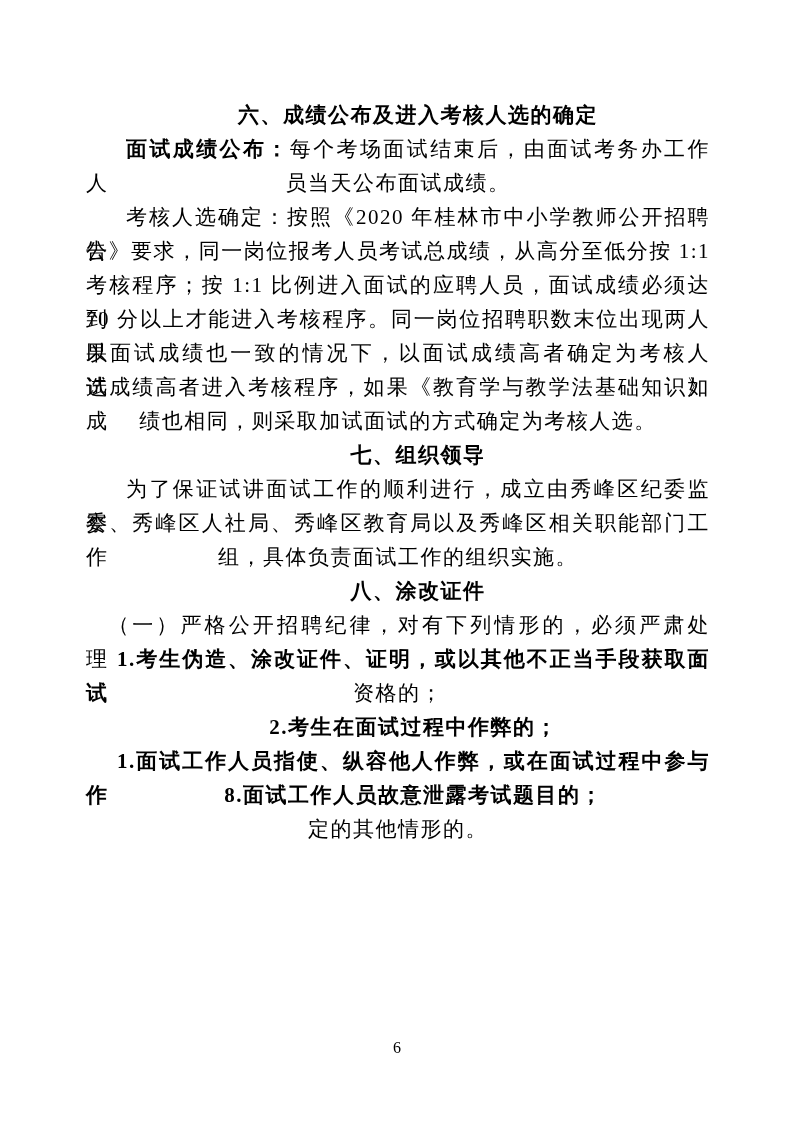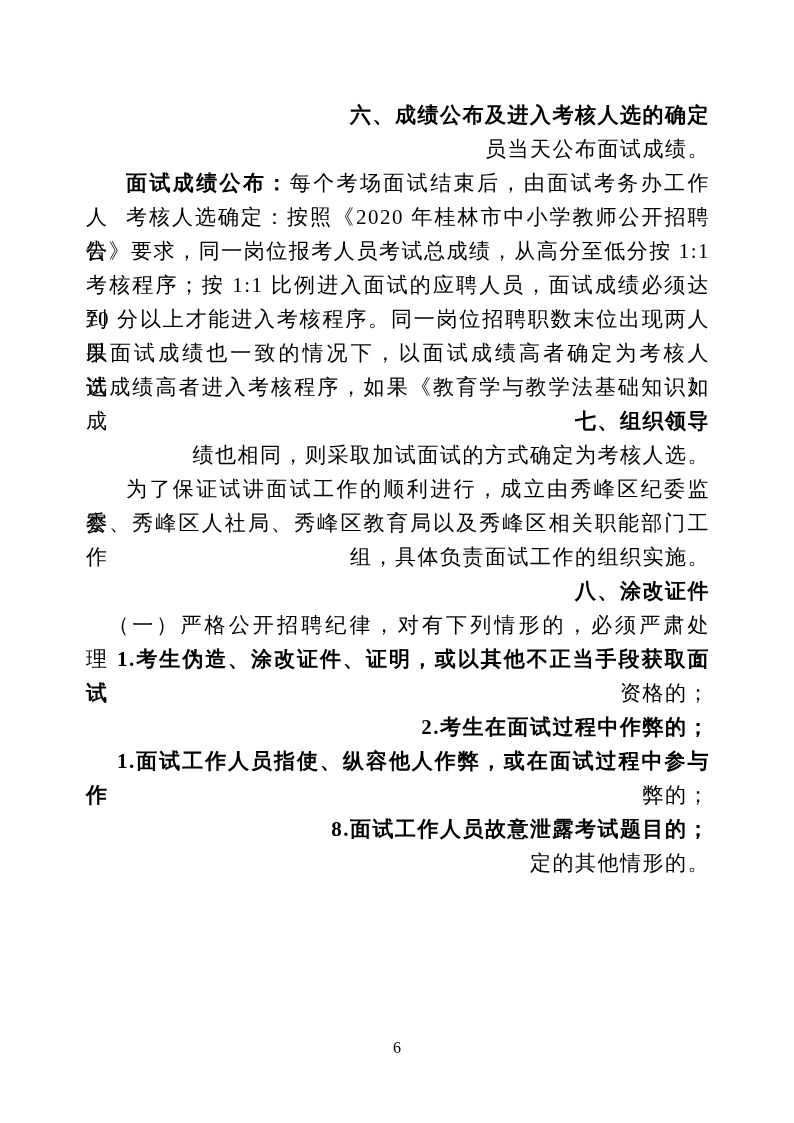--- a/index.html
+++ b/index.html
@@ -24,21 +24,21 @@
     position: absolute;
     top: 98px;
     left: 86px;
     width: 624px;
   }
   .ln {
     font-size: 21px;
     line-height: 34px;
     height: 34px;
     letter-spacing: 1.5px;
-    text-align: right;
+    text-align: center;
     white-space: nowrap;
     overflow: visible;
   }
   .j {
     white-space: normal;
     text-align: justify;
     text-align-last: justify;
   }
   .b {
     font-weight: bold;
@@ -57,44 +57,43 @@
   }
 </style>
 </head>
 <body>
 
 <div class="page">
   <div class="content">
 
     <div class="ln b ind2">六、成绩公布及进入考核人选的确定</div>
 
+    <div class="ln j ind2"><span class="b">面试成绩公布：</span><span>每个考场面试结束后，由面试考务办工作人</span></div>
     <div class="ln">员当天公布面试成绩。</div>
-    <div class="ln j ind2"><span class="b">面试成绩公布：</span><span>每个考场面试结束后，由面试考务办工作人</span></div>
 
     <div class="ln j ind2">考核人选确定：按照《2020 年桂林市中小学教师公开招聘公</div>
     <div class="ln j">告》要求，同一岗位报考人员考试总成绩，从高分至低分按 1:1</div>
     <div class="ln j">考核程序；按 1:1 比例进入面试的应聘人员，面试成绩必须达到</div>
     <div class="ln j">70 分以上才能进入考核程序。同一岗位招聘职数末位出现两人以</div>
     <div class="ln j">果面试成绩也一致的情况下，以面试成绩高者确定为考核人选；如</div>
     <div class="ln j">试成绩高者进入考核程序，如果《教育学与教学法基础知识》成</div>
+    <div class="ln">绩也相同，则采取加试面试的方式确定为考核人选。</div>
+
     <div class="ln b ind2">七、组织领导</div>
-
-    <div class="ln">绩也相同，则采取加试面试的方式确定为考核人选。</div>
 
     <div class="ln j ind2">为了保证试讲面试工作的顺利进行，成立由秀峰区纪委监察</div>
     <div class="ln j">委、秀峰区人社局、秀峰区教育局以及秀峰区相关职能部门工作</div>
     <div class="ln">组，具体负责面试工作的组织实施。</div>
 
     <div class="ln b ind2">八、涂改证件</div>
 
     <div class="ln j indp">（一）严格公开招聘纪律，对有下列情形的，必须严肃处理：</div>
     <div class="ln j indn">1.考生伪造、涂改证件、证明，或以其他不正当手段获取面试</div>
     <div class="ln">资格的；</div>
     <div class="ln indn">2.考生在面试过程中作弊的；</div>
     <div class="ln j indn">1.面试工作人员指使、纵容他人作弊，或在面试过程中参与作</div>
-    <div class="ln">弊的；</div>
     <div class="ln indn">8.面试工作人员故意泄露考试题目的；</div>
     <div class="ln">定的其他情形的。</div>
 
   </div>
 
   <div class="footer">6</div>
 </div>
 
 </body></html>

